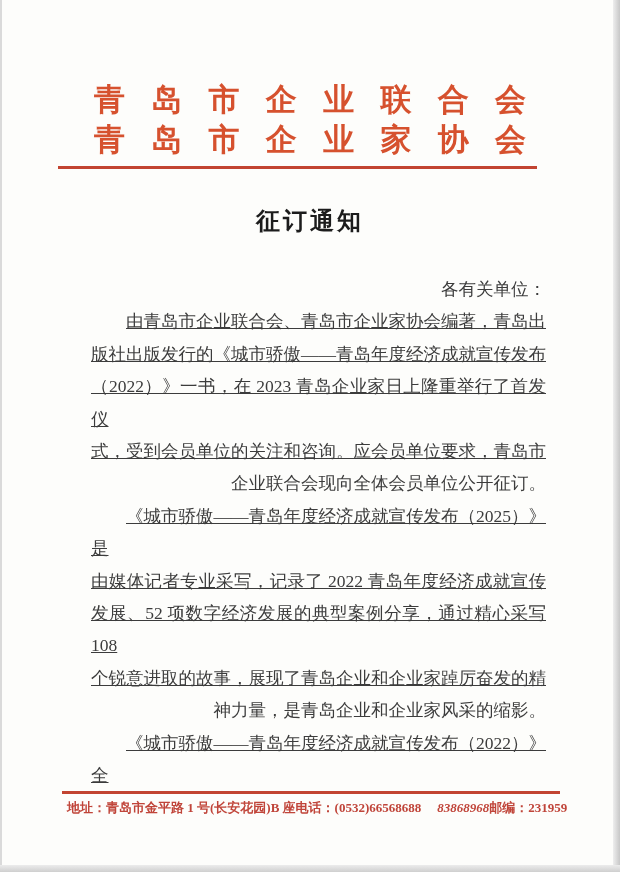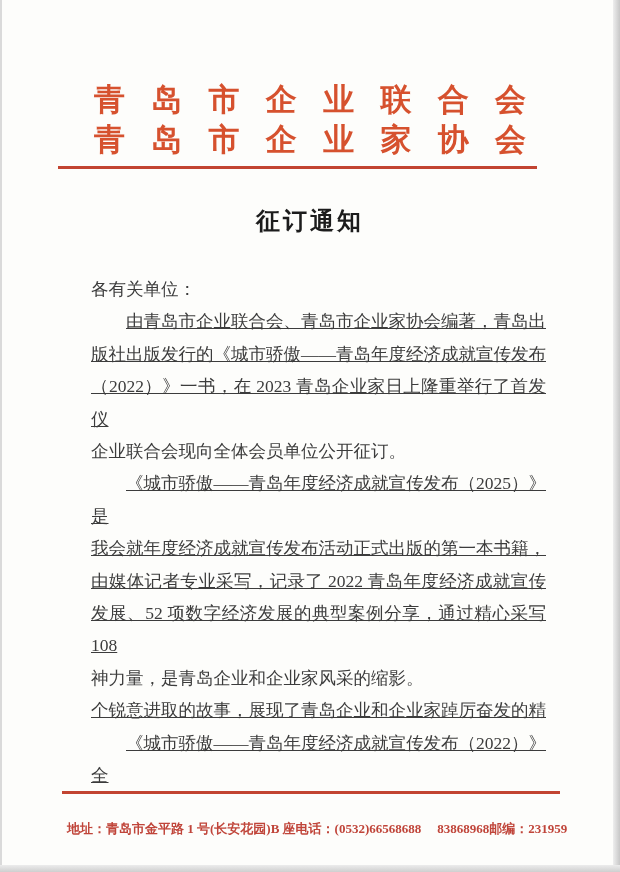--- a/index.html
+++ b/index.html
@@ -25,32 +25,32 @@
 
   .doc-title{
     position:absolute;left:0;top:205px;width:620px;text-align:center;
     font-size:24px;font-weight:bold;letter-spacing:3px;color:#1c1c1c;
   }
 
   .body-block{
     position:absolute;left:91px;top:273px;width:455px;
     font-size:17.5px;line-height:32.4px;color:#3c3c3c;
   }
-  .body-line{text-align:left;}
+  .body-line{text-align:right;}
   .body-line.fill{text-align:justify;text-align-last:justify;text-decoration:underline;}
   .body-line.indent{text-indent:2em;}
 
   .rule-bottom{position:absolute;left:62px;top:791px;width:498px;height:3px;background:#c24431;}
 
   .footer{
     position:absolute;left:67px;top:799px;width:478px;
     display:flex;justify-content:space-between;align-items:baseline;
-    font-size:13px;font-weight:bold;color:#c0453a;white-space:nowrap;margin-top:21px;
+    font-size:13px;font-weight:bold;color:#c0453a;white-space:nowrap;
   }
-  .footer .num-gap{margin-left:16px;}
+  .footer .num-gap{margin-left:16px;font-style:italic;}
 </style>
 </head>
 <body>
 
 <div class="page">
 
   <div class="letterhead">
     <div class="letterhead-line">
         <span>青</span>
         <span>岛</span>
@@ -75,27 +75,27 @@
 
   <div class="rule-top"></div>
 
   <div class="doc-title">征订通知</div>
 
   <div class="body-block">
       <div class="body-line">各有关单位：</div>
       <div class="body-line indent fill">由青岛市企业联合会、青岛市企业家协会编著，青岛出</div>
       <div class="body-line fill">版社出版发行的《城市骄傲——青岛年度经济成就宣传发布</div>
       <div class="body-line fill">（2022）》一书，在 2023 青岛企业家日上隆重举行了首发仪</div>
+      <div class="body-line fill">式，受到会员单位的关注和咨询。应会员单位要求，青岛市</div>
       <div class="body-line">企业联合会现向全体会员单位公开征订。</div>
       <div class="body-line indent fill">《城市骄傲——青岛年度经济成就宣传发布（2025）》是</div>
-      <div class="body-line fill">我会就年度经济成就宣传发布活动正式出版的第一本书籍，</div>
       <div class="body-line fill">由媒体记者专业采写，记录了 2022 青岛年度经济成就宣传</div>
       <div class="body-line fill">发展、52 项数字经济发展的典型案例分享，通过精心采写 108</div>
+      <div class="body-line fill">个锐意进取的故事，展现了青岛企业和企业家踔厉奋发的精</div>
       <div class="body-line">神力量，是青岛企业和企业家风采的缩影。</div>
-      <div class="body-line fill">个锐意进取的故事，展现了青岛企业和企业家踔厉奋发的精</div>
       <div class="body-line indent fill">《城市骄傲——青岛年度经济成就宣传发布（2022）》全</div>
     </div>
 
   <div class="rule-bottom"></div>
 
   <div class="footer">
     <span><span>地址：</span><span>青岛市金平路 1 号(长安花园)B 座</span></span>
     <span><span>电话：</span><span>(0532)66568688</span><span class="num-gap">83868968</span></span>
     <span><span>邮编：</span><span>231959</span></span>
   </div>

